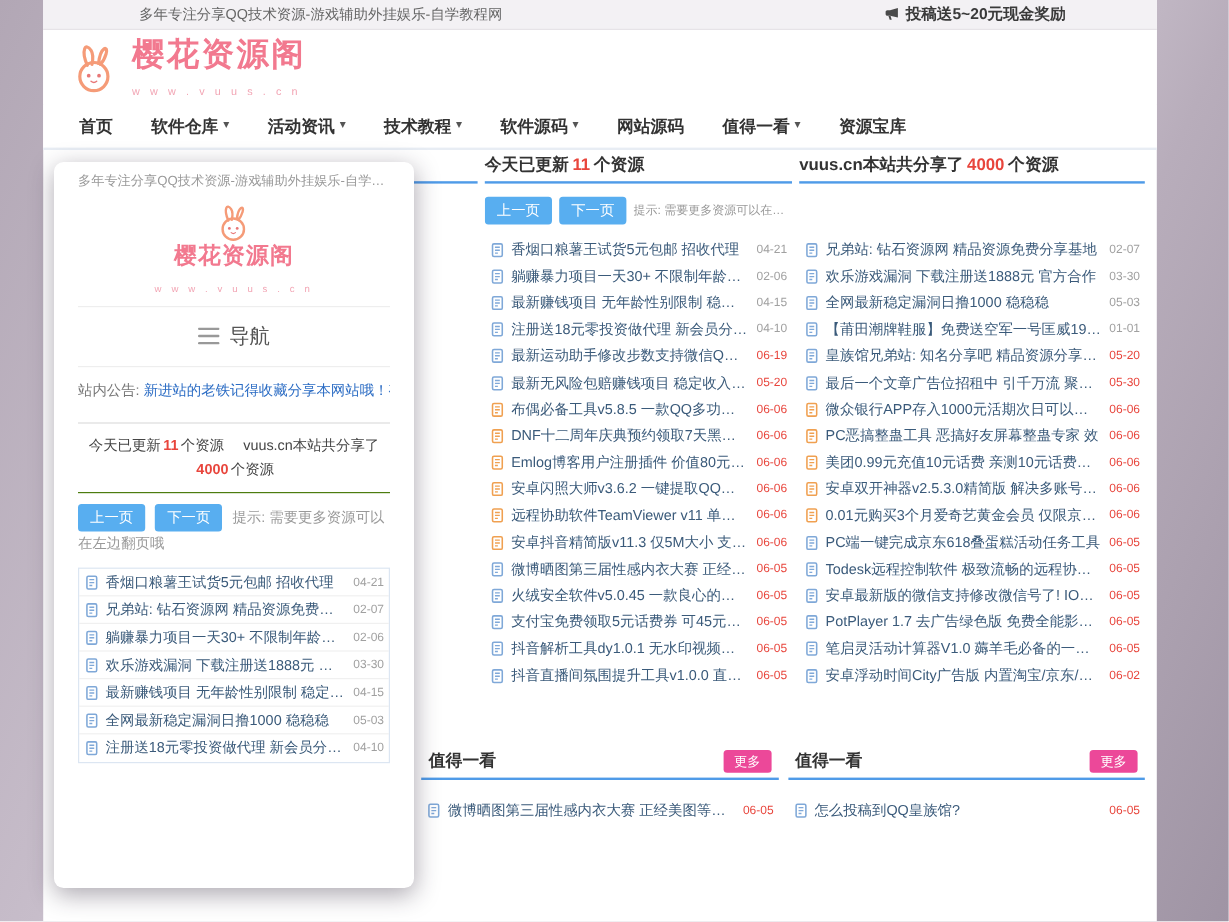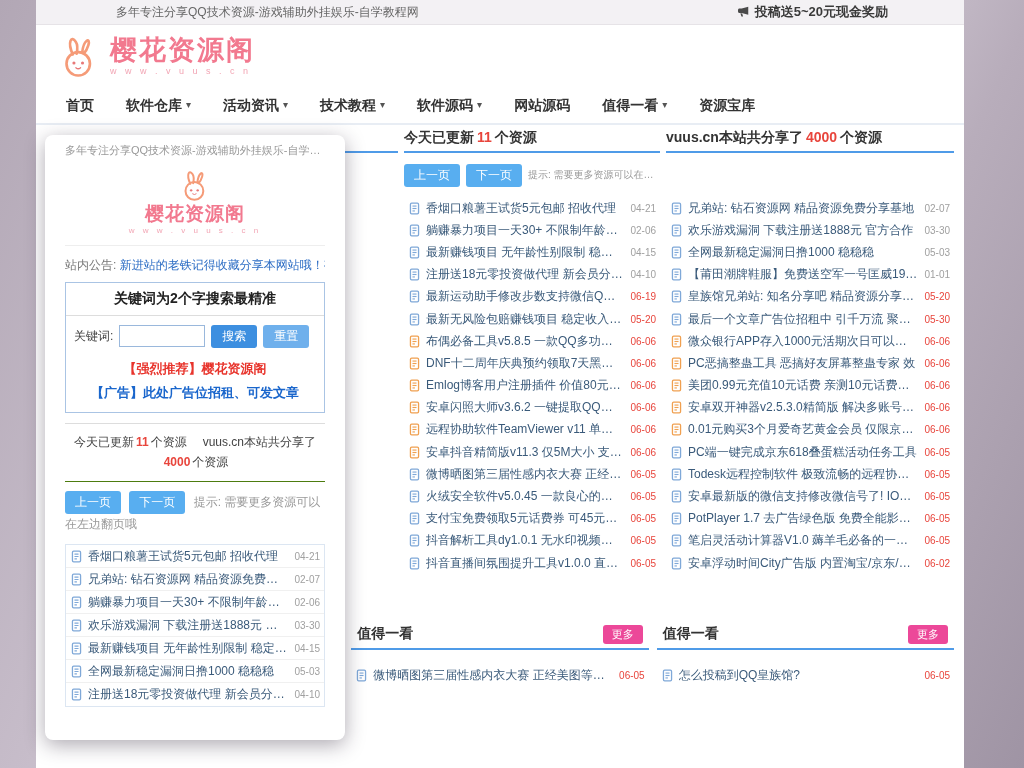--- a/index.html
+++ b/index.html
@@ -13,21 +13,21 @@
   .topstrip{height:25px;background:#f3f1f4;border-bottom:1px solid #e6e3e7;display:flex;align-items:center;justify-content:space-between;padding:0 76px 0 80px;font-size:12px;color:#666;}
   .promo{display:flex;align-items:center;gap:5px;font-size:13px;color:#3a3a3a;font-weight:700;cursor:pointer;}
   .horn{width:14px;height:14px;}
 
   
   .siteheader{height:62px;display:flex;align-items:center;padding:0 18px;background:#fff;}
   .logo{display:flex;align-items:center;gap:6px;cursor:pointer;text-decoration:none;}
   .rabbit{width:50px;height:50px;}
   .logo-text{display:flex;flex-direction:column;}
   .logo-title{font-size:27px;font-weight:700;color:#f2798f;letter-spacing:2px;line-height:1.05;}
-  .logo-url{font-size:9px;color:#f2a5b4;letter-spacing:3px;margin-top:2px;}
+  .logo-url{font-size:9px;color:#f2a5b4;letter-spacing:3px;margin-top:12px;}
 
   
   .mainnav{height:38px;display:flex;align-items:center;padding:0 14px;background:#fff;border-bottom:2px solid #e8edf4;}
   .nav-inner{display:flex;align-items:center;}
   .nav-item{padding:0 16px;font-size:14px;color:#333;font-weight:700;line-height:34px;cursor:pointer;display:flex;align-items:center;gap:4px;text-decoration:none;}
   .caret{font-size:10px;color:#555;}
 
   
   .content{padding:0 10px;}
   .notice-row{height:86px;display:flex;align-items:flex-end;justify-content:flex-end;padding:0 4px 8px 0;}
@@ -651,37 +651,34 @@
             <circle cx="31" cy="42" r="15"></circle>
           </g>
           <circle cx="25.5" cy="41" r="2" fill="#e87878"></circle>
           <circle cx="36.5" cy="41" r="2" fill="#e87878"></circle>
           <path d="M28 47 q3 2.6 6 0" stroke="#e87878" stroke-width="1.6" fill="none" stroke-linecap="round"></path>
         </svg>
         <span class="logo-title">樱花资源阁</span>
         <span class="logo-url">w w w . v u u s . c n</span>
       </div>
 
+      <div class="panel-nav">
+        <svg class="burger" viewBox="0 0 18 14">
+          <rect y="0" width="18" height="2" rx="1"></rect>
+            <rect y="6" width="18" height="2" rx="1"></rect>
+            <rect y="12" width="18" height="2" rx="1"></rect>
+        </svg>
+        <span>导航</span>
+      </div>
 
       <div class="panel-notice">
         <span class="lbl">站内公告:</span>
         <span class="txt">新进站的老铁记得收藏分享本网站哦！有</span>
       </div>
 
-      <div class="search-box">
-        <div class="sb-title">关键词为2个字搜索最精准</div>
-        <div class="sb-form">
-          <span>关键词:</span>
-          <input class="sb-input" type="text" value="" style="">
-          <button class="sb-btn sb-search">搜索</button>
-          <button class="sb-btn sb-reset">重置</button>
-        </div>
-        <div class="sb-promo-red">【强烈推荐】樱花资源阁</div>
-        <div class="sb-promo-blue">【广告】此处广告位招租、可发文章</div>
-      </div>
 
       <div class="panel-stats">
         <span>今天已更新</span><b class="num">11</b><span>个资源</span><span class="stat-gap"></span><span>vuus.cn本站共分享了</span><b class="num">4000</b><span>个资源</span>
       </div>
 
       <div class="panel-pager">
         <button class="pg-btn">上一页</button>
         <button class="pg-btn">下一页</button>
         <span class="ptip">提示: 需要更多资源可以在左边翻页哦</span>
       </div>

